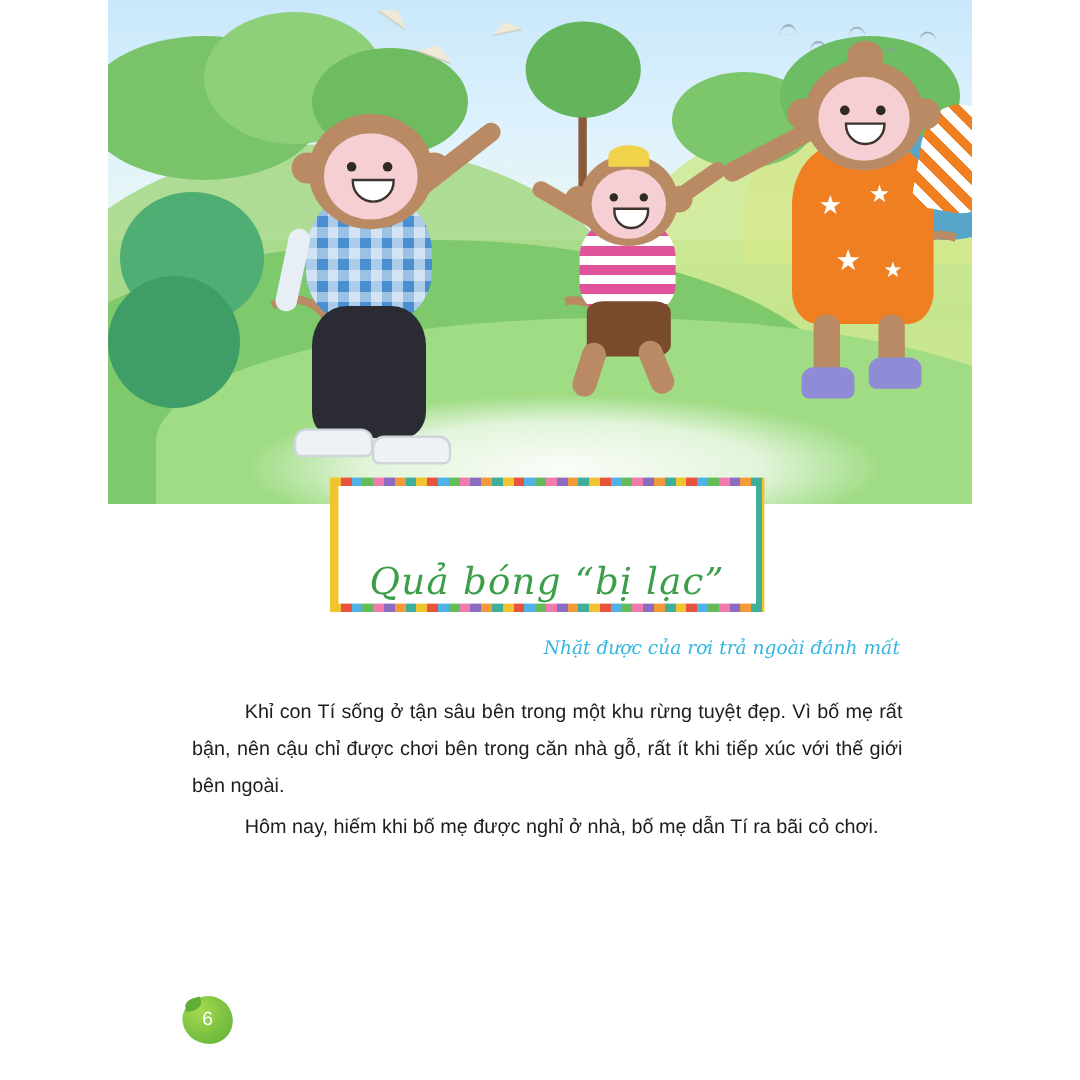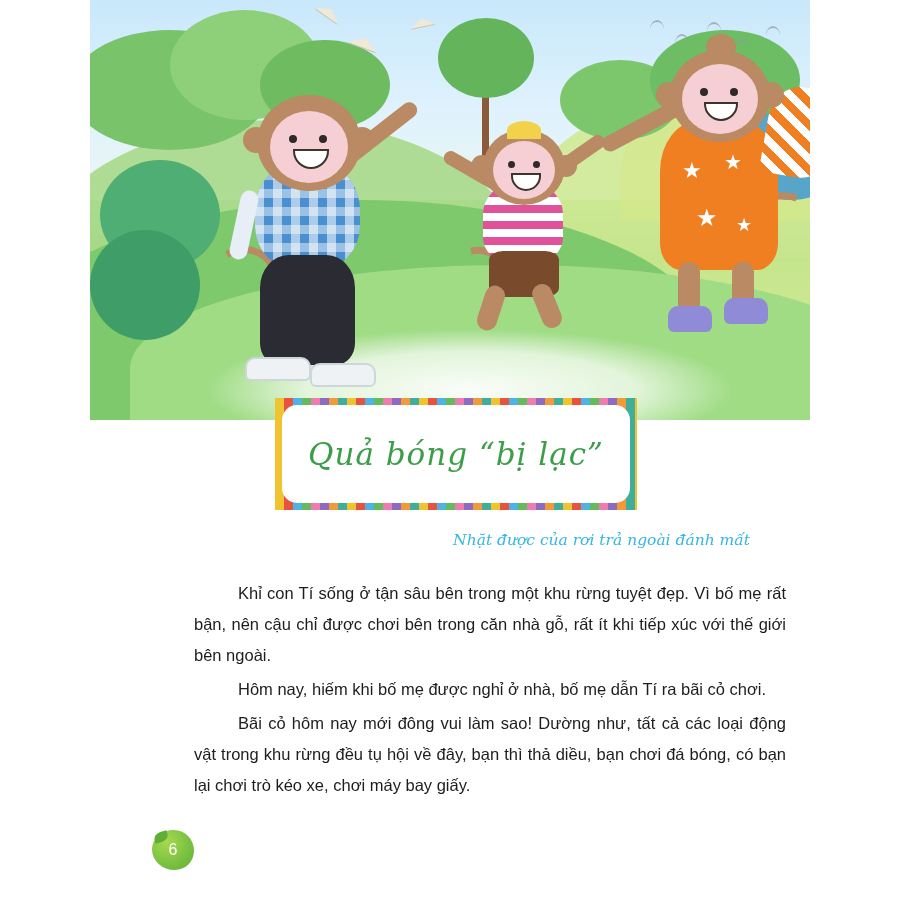--- a/index.html
+++ b/index.html
@@ -137,23 +137,22 @@
       repeating-linear-gradient(90deg,
         #f0c330 0 9px, #e7533d 9px 18px, #4fb3e8 18px 27px, #63bb5a 27px 36px,
         #f07cae 36px 45px, #8b6cc0 45px 54px, #f29a3a 54px 63px, #3fae9a 63px 72px);
   }
   .title-inner {
     width: 100%;
     height: 100%;
     background: #ffffff;
     box-sizing: border-box;
     display: flex;
-    align-items: center;
+    align-items: flex-end;
     justify-content: center;
-    border-radius: 15px;
   }
   .title-text {
     font-family: "DejaVu Serif", serif;
     font-size: 31px;
     color: #3d9e4a;
     letter-spacing: 1px;
     font-style: italic;
   }
 
   
@@ -171,21 +170,20 @@
   .body-text {
     position: absolute;
     left: 160px;
     top: 578px;
     width: 592px;
     font-family: "Liberation Sans", sans-serif;
     font-size: 16.5px;
     line-height: 31px;
     color: #1d1d1d;
     text-align: justify;
-    margin-left: 34px;
   }
   .body-text p {
     margin: 0 0 3px 0;
     text-indent: 44px;
   }
 
   
   .page-number {
     position: absolute;
     left: 152px;
@@ -324,21 +322,20 @@
     <div class="title-inner">
       <span class="title-text">Quả bóng “bị lạc”</span>
     </div>
   </div>
 
   <div class="subtitle">Nhặt được của rơi trả ngoài đánh mất</div>
 
   <div class="body-text">
     <p>Khỉ con Tí sống ở tận sâu bên trong một khu rừng tuyệt đẹp. Vì bố mẹ rất bận, nên cậu chỉ được chơi bên trong căn nhà gỗ, rất ít khi tiếp xúc với thế giới bên ngoài.</p>
     <p>Hôm nay, hiếm khi bố mẹ được nghỉ ở nhà, bố mẹ dẫn Tí ra bãi cỏ chơi.</p>
-    <p>Bãi cỏ hôm nay mới đông vui làm sao! Dường như, tất cả các loại động vật trong khu rừng đều tụ hội về đây, bạn thì thả diều, bạn chơi đá bóng, có bạn lại chơi trò kéo xe, chơi máy bay giấy.</p>
   </div>
 
   <div class="page-number">
     <div class="pn-leaf"></div>
     <div class="pn-stem"></div>
     <div class="pn-num">6</div>
   </div>
 
 </div>
 

